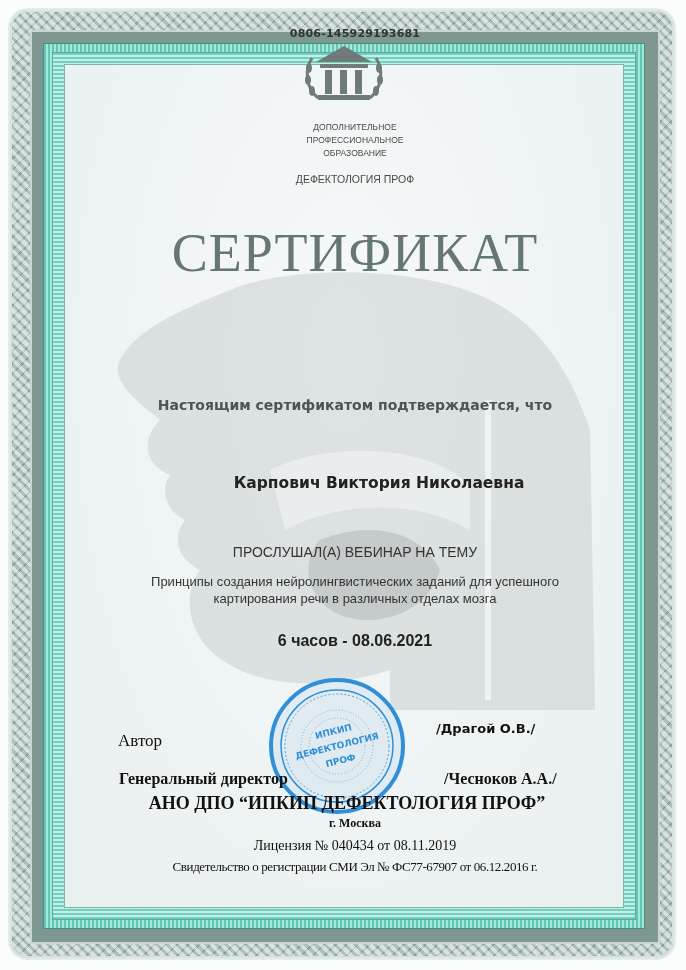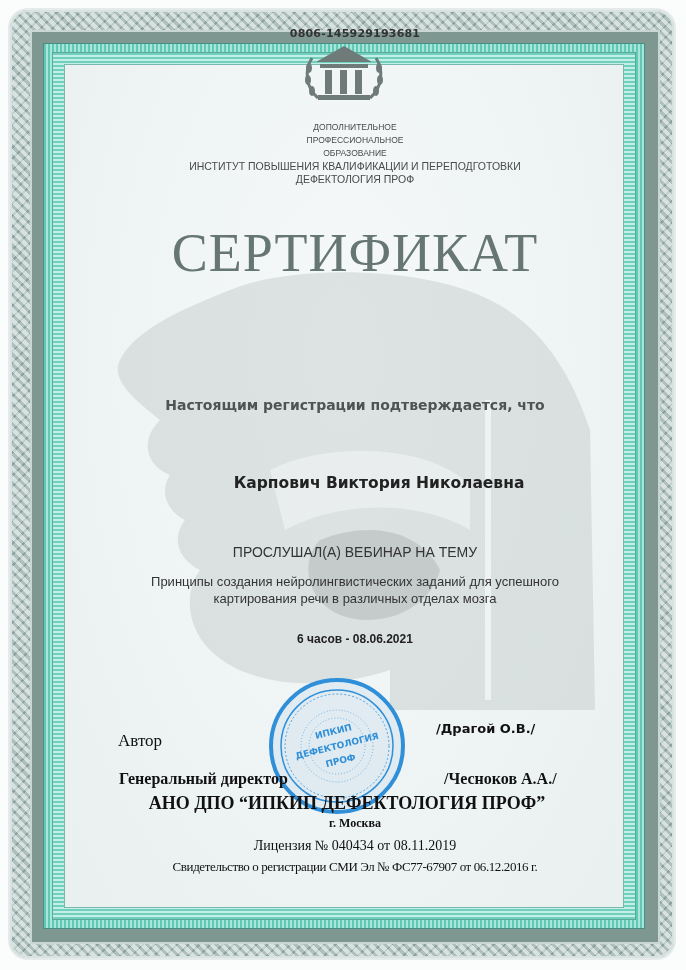--- a/index.html
+++ b/index.html
@@ -43,21 +43,21 @@
   .center-text { position:absolute; left:0; width:622px; text-align:center;margin-left:44px; }
   .cert-code { top:27px; font-family:"DejaVu Sans", sans-serif; font-weight:bold; font-size:11px; color:#333; letter-spacing:0.2px; }
   .logo { position:absolute; left:302px; top:44px; width:84px; height:58px; }
   .org-small { font-family:"Liberation Sans", sans-serif; font-size:8.5px; color:#4a4a4a; line-height:12px; }
   .org-big { font-family:"Liberation Sans", sans-serif; font-size:10.5px; color:#4a4a4a; line-height:13px; }
   .title { top:222px; font-family:"Liberation Serif", serif; font-size:54px; color:#667673; letter-spacing:1px; }
   .confirm { top:397px; font-family:"DejaVu Sans", sans-serif; font-weight:bold; font-size:14px; color:#4d5453; }
   .name { top:474px; font-family:"DejaVu Sans", sans-serif; font-weight:bold; font-size:15.5px; color:#222;padding-left:24px; }
   .listened { top:544px; font-family:"Liberation Sans", sans-serif; font-size:14px; color:#333;text-align:center; }
   .topic { top:573px; font-family:"Liberation Sans", sans-serif; font-size:13px; color:#333; line-height:17px; }
-  .hours { top:632px; font-family:"Liberation Sans", sans-serif; font-weight:bold; font-size:12px; color:#222; }
+  .hours { top:632px; font-family:"Liberation Sans", sans-serif; font-weight:bold; font-size:16px; color:#222; }
   .sig { position:absolute; font-family:"Liberation Serif", serif; color:#111; }
   .stamp { position:absolute; left:264px; top:676px; width:146px; height:140px; }
   .footer { font-family:"Liberation Serif", serif; color:#111; }
 </style>
 </head>
 <body>
 
 <div class="sheet">
   <div class="ornament"></div>
   <div class="ornament-dark"></div>
@@ -87,26 +87,25 @@
     <ellipse cx="6" cy="36" rx="3" ry="5" fill="#6f7b79"></ellipse>
     <ellipse cx="10" cy="47" rx="3" ry="5" fill="#6f7b79"></ellipse>
     <ellipse cx="77" cy="24" rx="3" ry="5" fill="#6f7b79"></ellipse>
     <ellipse cx="78" cy="36" rx="3" ry="5" fill="#6f7b79"></ellipse>
     <ellipse cx="74" cy="47" rx="3" ry="5" fill="#6f7b79"></ellipse>
   </svg>
 
   <div class="center-text org-small" style="top:121px;">ДОПОЛНИТЕЛЬНОЕ</div>
   <div class="center-text org-small" style="top:134px;">ПРОФЕССИОНАЛЬНОЕ</div>
   <div class="center-text org-small" style="top:147px;">ОБРАЗОВАНИЕ</div>
-  <div class="center-text org-big" style="top:160px;">ИНСТИТУТ ПОВЫШЕНИЯ КВАЛИФИКАЦИИ И ПЕРЕПОДГОТОВКИ</div>
   <div class="center-text org-big" style="top:173px;">ДЕФЕКТОЛОГИЯ ПРОФ</div>
 
   <div class="center-text title">СЕРТИФИКАТ</div>
 
-  <div class="center-text confirm">Настоящим регистрации подтверждается, что</div>
+  <div class="center-text confirm">Настоящим сертификатом подтверждается, что</div>
   <div class="center-text name">Карпович Виктория Николаевна</div>
   <div class="center-text listened">ПРОСЛУШАЛ(А) ВЕБИНАР НА ТЕМУ</div>
   <div class="center-text topic">
     <div>Принципы создания нейролингвистических заданий для успешного</div>
     <div>картирования речи в различных отделах мозга</div>
   </div>
   <div class="center-text hours">6 часов - 08.06.2021</div>
 
   <svg class="stamp" viewBox="0 0 146 140">
     <circle cx="73" cy="70" r="66" fill="rgba(47,143,216,0.08)" stroke="#2f8fd8" stroke-width="4"></circle>

